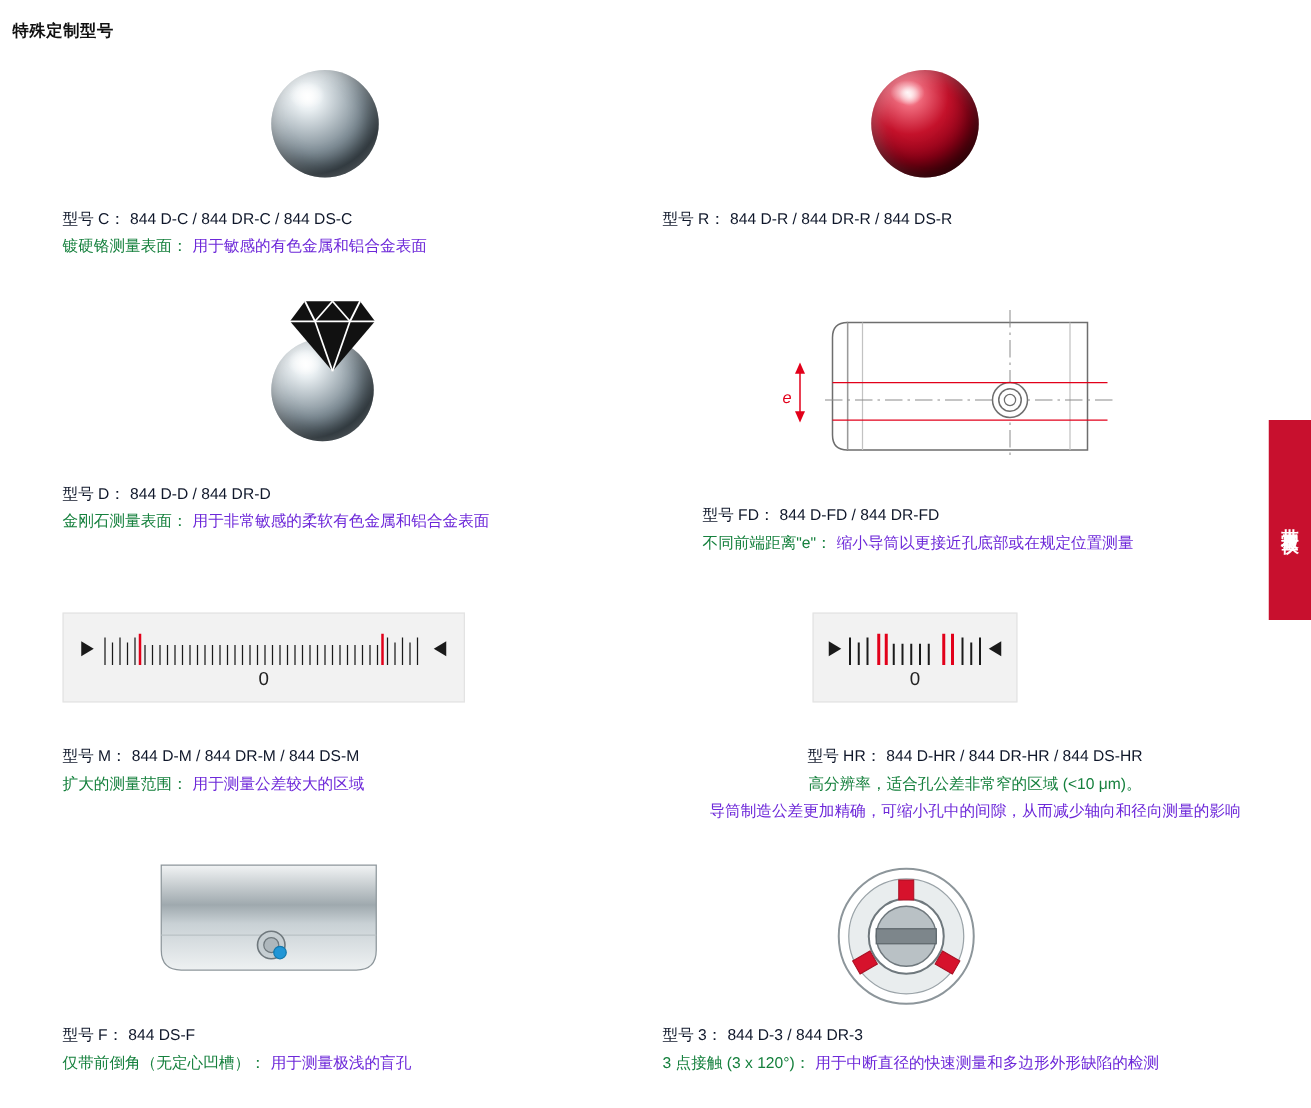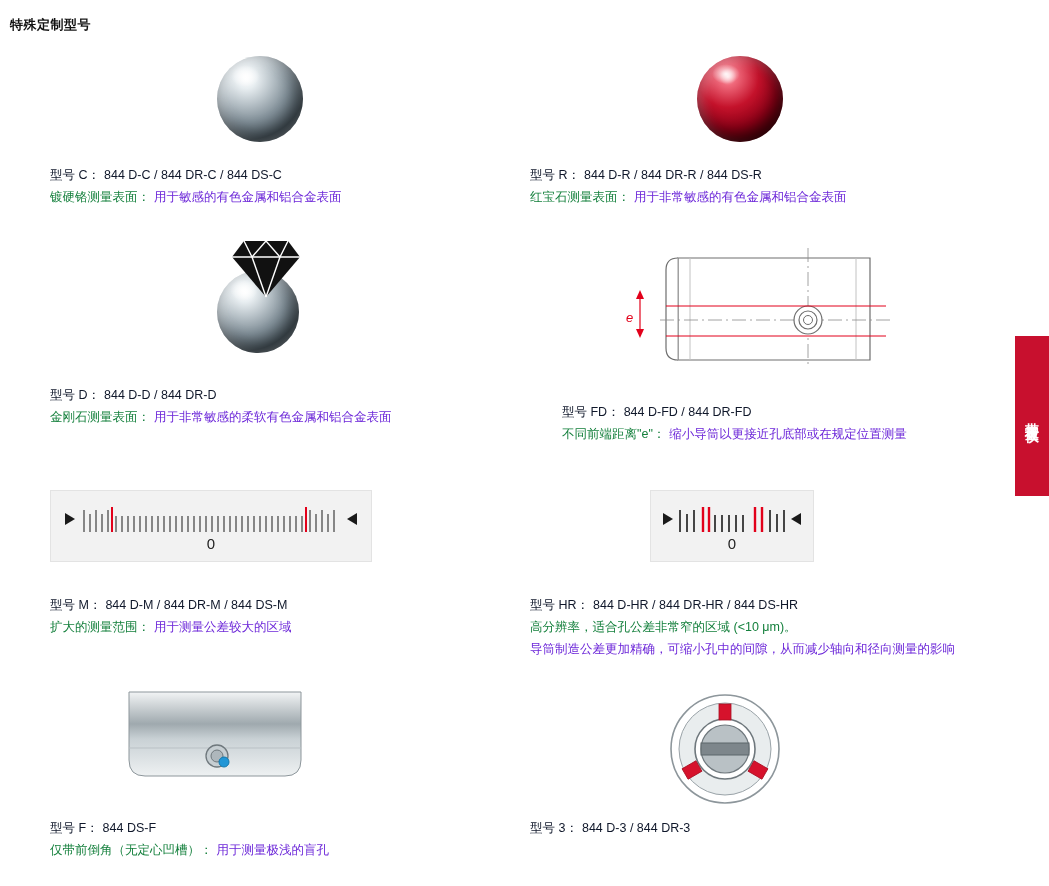--- a/index.html
+++ b/index.html
@@ -147,21 +147,20 @@
 </div>
 
 <div class="cell" style="left:530px; top:44px;">
   <div class="fig" style="width:420px;height:110px;">
     <div class="sphere ruby"></div>
   </div>
 </div>
 <div class="cell" style="left:530px; top:165px;">
   <div class="caption">
     <div><span class="model">型号 R：</span><span class="gap"></span><span class="model">844 D-R / 844 DR-R / 844 DS-R</span></div>
-    <div><span class="red">红宝石测量表面：</span><span class="gap"></span><span class="note">用于非常敏感的有色金属和铝合金表面</span></div>
   </div>
 </div>
 
 <div class="cell" style="left:50px; top:222px;">
   <div class="fig" style="width:420px;height:150px;">
     <div class="diamond-ball">
       <div class="sphere chrome"></div>
       <svg width="72" height="62" viewBox="0 0 72 62">
         <polygon points="36,60 2,20 70,20" fill="#111111"></polygon>
         <polygon points="2,20 14,4 58,4 70,20" fill="#111111"></polygon>
@@ -303,21 +302,21 @@
         <line x1="28" y1="3" x2="28" y2="28"></line>
         <line x1="34" y1="3" x2="34" y2="28"></line>
         <line x1="80" y1="3" x2="80" y2="28"></line>
         <line x1="87" y1="3" x2="87" y2="28"></line>
       </g>
     </svg>
     <div class="zero" style="top:44px;">0</div>
   </div>
 </div>
 <div class="cell" style="left:530px; top:595px;">
-  <div class="caption" style="width:500px;">
+  <div class="caption" style="width:500px;text-align:center;">
     <div><span class="model">型号 HR：</span><span class="gap"></span><span class="model">844 D-HR / 844 DR-HR / 844 DS-HR</span></div>
     <div><span class="red">高分辨率，适合孔公差非常窄的区域 (&lt;10 μm)。</span></div>
     <div><span class="note">导筒制造公差更加精确，可缩小孔中的间隙，从而减少轴向和径向测量的影响</span></div>
   </div>
 </div>
 
 <div class="cell" style="left:125px; top:690px;">
   <svg width="180" height="90" viewBox="0 0 180 90">
     <defs>
       <linearGradient id="metalGrad" x1="0" y1="0" x2="0" y2="1">
@@ -350,14 +349,15 @@
     <rect x="41" y="53" width="48" height="12" fill="#7d868b" stroke="#5d666b" stroke-width="1"></rect>
 
     <rect x="59" y="14" width="12" height="16" fill="#d6122c" stroke="#a80f22" stroke-width="0.8"></rect>
     <rect x="24" y="74" width="16" height="12" fill="#d6122c" stroke="#a80f22" stroke-width="0.8" transform="rotate(-30 32 80)"></rect>
     <rect x="90" y="74" width="16" height="12" fill="#d6122c" stroke="#a80f22" stroke-width="0.8" transform="rotate(30 98 80)"></rect>
   </svg>
 </div>
 <div class="cell" style="left:530px; top:818px;">
   <div class="caption" style="width:500px;">
     <div><span class="model">型号 3：</span><span class="gap"></span><span class="model">844 D-3 / 844 DR-3</span></div>
+    <div><span class="red">3 点接触 (3 x 120°)：</span><span class="gap"></span><span class="note">用于中断直径的快速测量和多边形外形缺陷的检测</span></div>
   </div>
 </div>
 
 </body></html>

